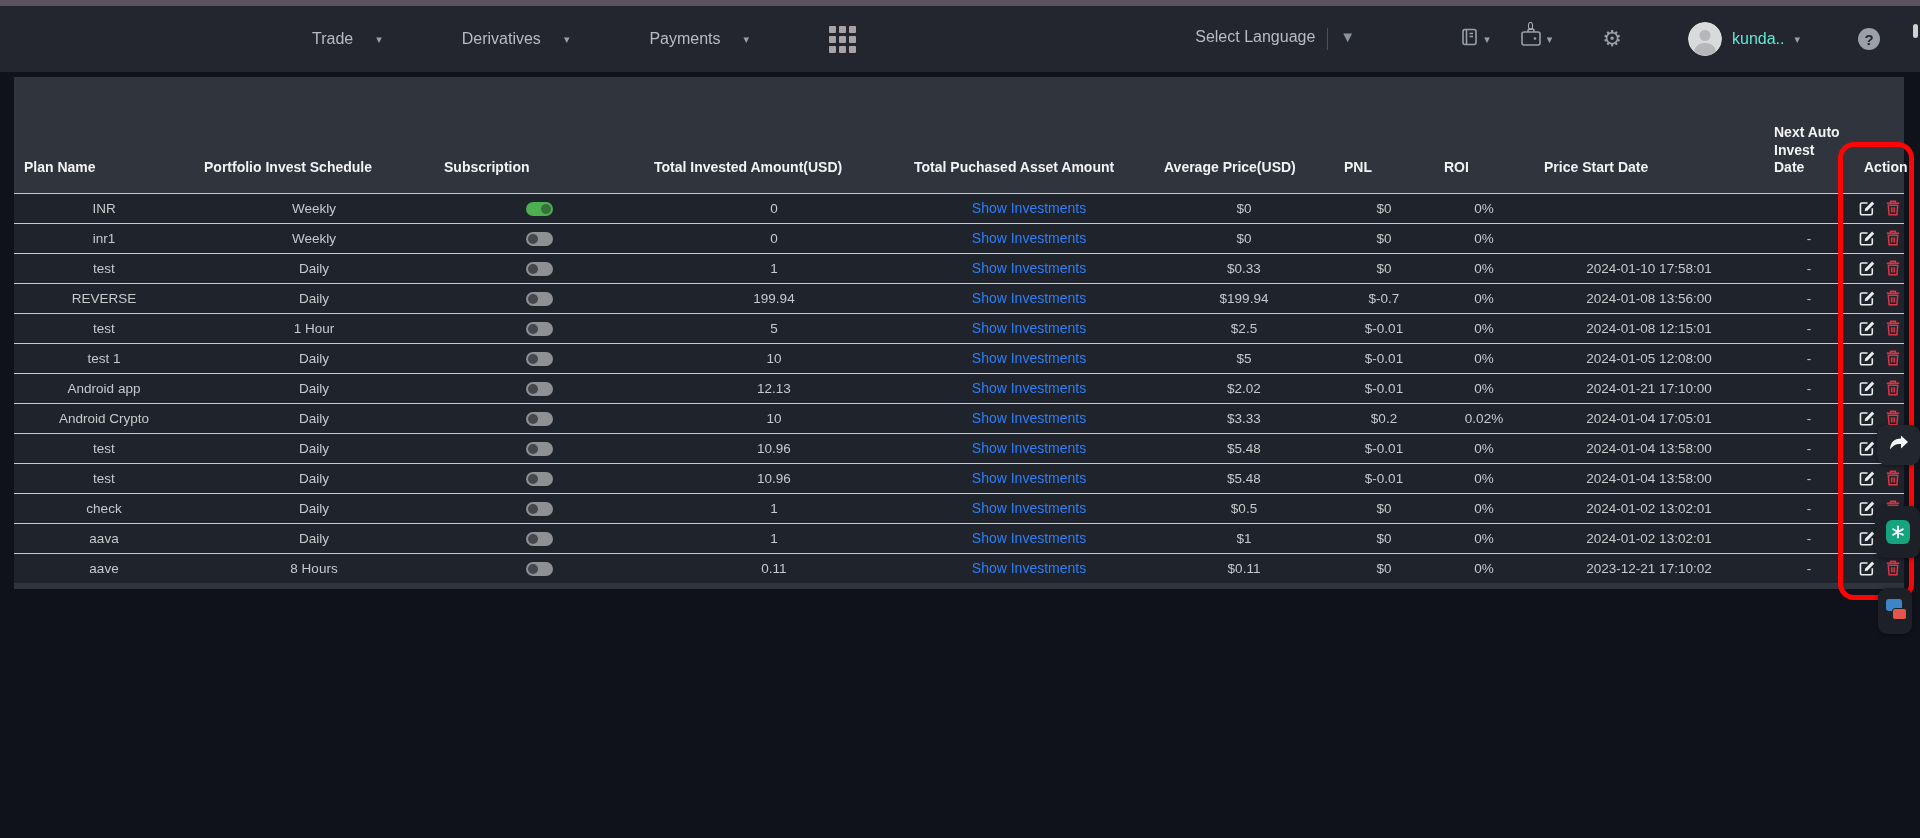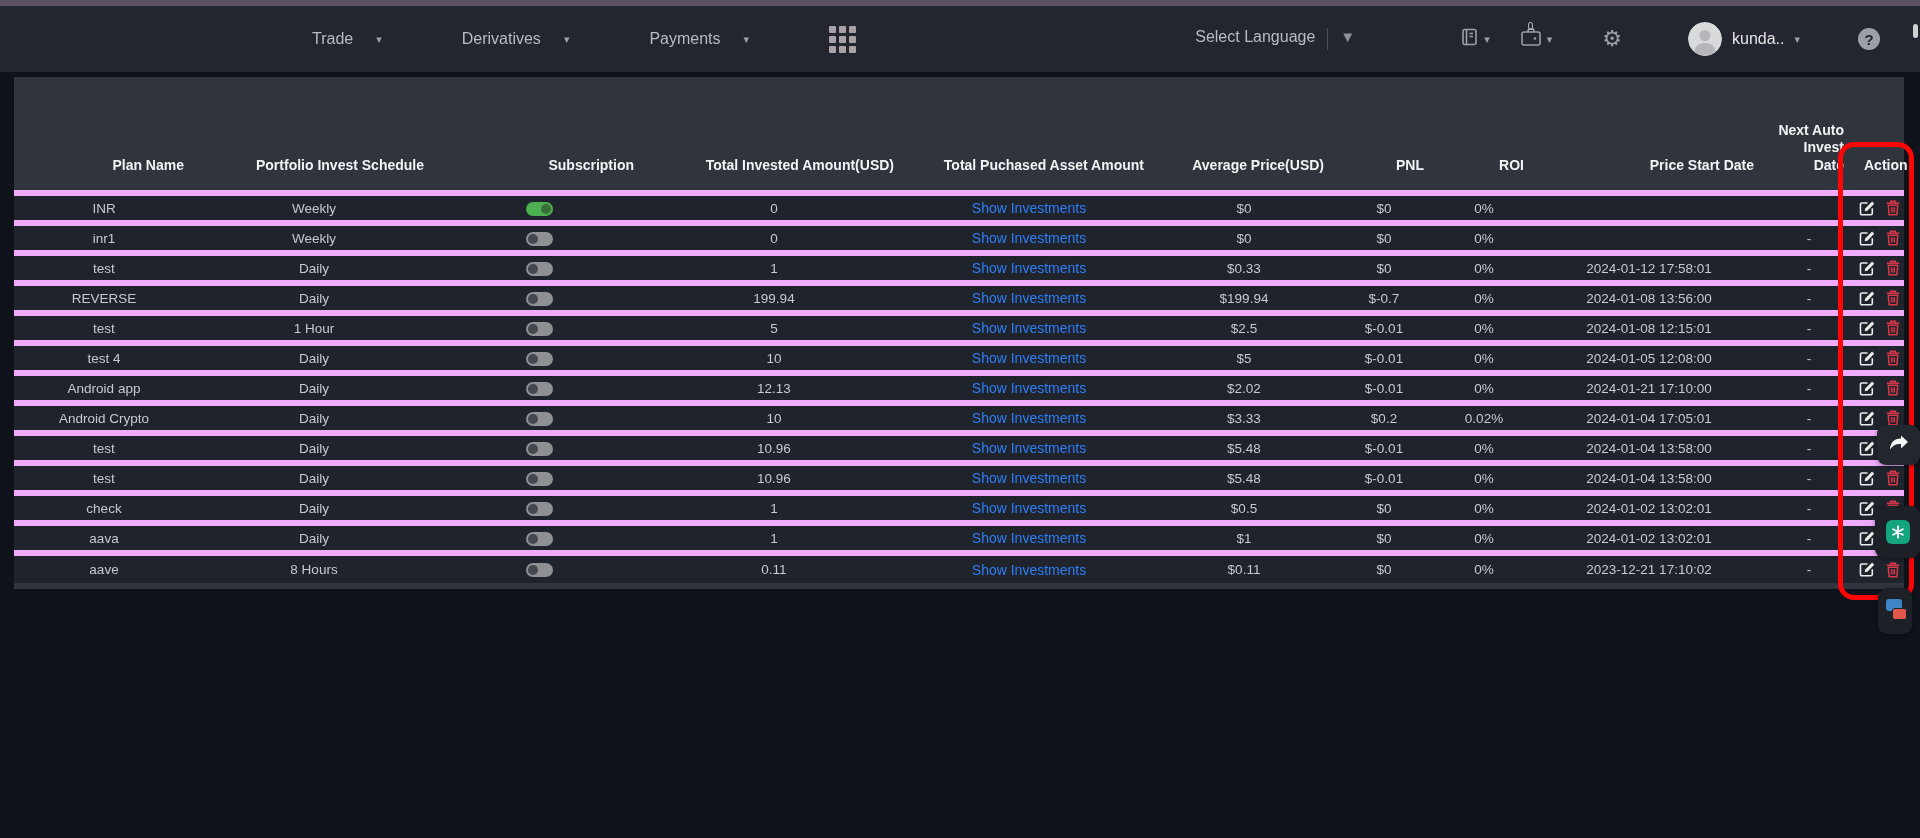--- a/index.html
+++ b/index.html
@@ -20,34 +20,34 @@
   .lang { display:flex; gap:12px; cursor:pointer; }
   .vsep { width:1px; height:22px; background:#4a4e55; }
   .caret-lg { font-size:15px; color:#8d9298; }
   .icon-wrap { position:relative; display:flex; align-items:center; gap:5px; cursor:pointer; }
   .icon-book { margin-left:104px; }
   .icon-wallet { margin-left:30px; }
   .wallet-badge { position:absolute; top:-6px; left:8px; font-size:10px; color:#c4c6c9; }
   .gear { margin-left:50px; font-size:22px; color:#9aa0a6; cursor:pointer; line-height:1; }
   .userblock { display:flex; align-items:center; gap:10px; margin-left:66px; cursor:pointer; }
   .avatar { width:34px; height:34px; border-radius:50%; overflow:hidden; }
-  .username { color:#e5e5e5; }
+  .username { color:#5eead4; }
   .help { margin-left:58px; width:22px; height:22px; border-radius:50%; background:#9aa0a6;
           color:#23262e; font-weight:bold; font-size:15px; display:flex; align-items:center;
           justify-content:center; cursor:pointer; }
   .scroll-thumb { position:absolute; right:2px; top:24px; width:5px; height:14px; background:#cfd0d2; border-radius:3px; }
 
   
   .panel { position:absolute; left:14px; top:77px; width:1890px; background:#30343c; padding-bottom:6px; }
   table { width:1890px; border-collapse:collapse; table-layout:fixed; }
   thead th { height:116px; vertical-align:bottom; padding:0 10px 16px; color:#f2f3f4;
-             font-size:14px; font-weight:bold; text-align:right; line-height:1.25; }
+             font-size:14px; font-weight:bold; text-align:left; line-height:1.25; }
   th.c0{width:180px} th.c1{width:240px} th.c2{width:210px} th.c3{width:260px} th.c4{width:250px}
   th.c5{width:180px} th.c6{width:100px} th.c7{width:100px} th.c8{width:230px} th.c9{width:90px} th.c10{width:50px}
-  tbody tr { background:#1f232c; border-top:6px solid #f0abfc; }
+  tbody tr { background:#1f232c; border-top:1px solid #f0abfc; }
   tbody td { height:30px; text-align:center; color:#c7c9cc; font-size:13.5px; padding:0 4px;
              white-space:nowrap; overflow:hidden; }
   a.invest-link { color:#2e7ef7; text-decoration:none; font-size:14px; cursor:pointer; }
 
   .toggle { display:inline-block; width:27px; height:14px; border-radius:8px; background:#8f9094;
             position:relative; vertical-align:middle; cursor:pointer; }
   .toggle .knob { position:absolute; left:2px; top:2px; width:10px; height:10px; border-radius:50%; background:#44474d; }
   .toggle.on { background:#4caf50; }
   .toggle.on .knob { left:auto; right:2px; background:#38703c; }
 
@@ -213,21 +213,21 @@
           </tr>
           <tr>
             <td>test</td>
             <td>Daily</td>
             <td><span class="toggle"><span class="knob"></span></span></td>
             <td>1</td>
             <td><a class="invest-link">Show Investments</a></td>
             <td>$0.33</td>
             <td>$0</td>
             <td>0%</td>
-            <td>2024-01-12 17:58:01</td>
+            <td>2024-01-10 17:58:01</td>
             <td>-</td>
             <td><button class="icon-btn"><svg width="16" height="15" viewBox="0 0 18 17">
                   <path d="M15 8.2V14a1.6 1.6 0 0 1-1.6 1.6H3.2A1.6 1.6 0 0 1 1.6 14V3.8c0-.9.7-1.6 1.6-1.6h6.4" fill="none" stroke="#eceded" stroke-width="1.8"></path>
                   <path d="M7 8.6 14.8.7l2.4 2.4-7.8 7.9-3 .7z" fill="#eceded"></path>
                 </svg></button><button class="icon-btn"><svg width="14" height="16" viewBox="0 0 14 16">
                   <path d="M.8 3.2h12.4" stroke="#d93848" stroke-width="1.5"></path>
                   <path d="M4.6 3V1.2h4.8V3" fill="none" stroke="#d93848" stroke-width="1.5"></path>
                   <path d="M2.3 5.2h9.4l-.8 9.6H3.1z" fill="none" stroke="#d93848" stroke-width="1.5"></path>
                   <path d="M5.4 7.2v5.3M7 7.2v5.3M8.6 7.2v5.3" stroke="#d93848" stroke-width="1.1"></path>
                 </svg></button></td>
@@ -268,21 +268,21 @@
                   <path d="M15 8.2V14a1.6 1.6 0 0 1-1.6 1.6H3.2A1.6 1.6 0 0 1 1.6 14V3.8c0-.9.7-1.6 1.6-1.6h6.4" fill="none" stroke="#eceded" stroke-width="1.8"></path>
                   <path d="M7 8.6 14.8.7l2.4 2.4-7.8 7.9-3 .7z" fill="#eceded"></path>
                 </svg></button><button class="icon-btn"><svg width="14" height="16" viewBox="0 0 14 16">
                   <path d="M.8 3.2h12.4" stroke="#d93848" stroke-width="1.5"></path>
                   <path d="M4.6 3V1.2h4.8V3" fill="none" stroke="#d93848" stroke-width="1.5"></path>
                   <path d="M2.3 5.2h9.4l-.8 9.6H3.1z" fill="none" stroke="#d93848" stroke-width="1.5"></path>
                   <path d="M5.4 7.2v5.3M7 7.2v5.3M8.6 7.2v5.3" stroke="#d93848" stroke-width="1.1"></path>
                 </svg></button></td>
           </tr>
           <tr>
-            <td>test 4</td>
+            <td>test 1</td>
             <td>Daily</td>
             <td><span class="toggle"><span class="knob"></span></span></td>
             <td>10</td>
             <td><a class="invest-link">Show Investments</a></td>
             <td>$5</td>
             <td>$-0.01</td>
             <td>0%</td>
             <td>2024-01-05 12:08:00</td>
             <td>-</td>
             <td><button class="icon-btn"><svg width="16" height="15" viewBox="0 0 18 17">

